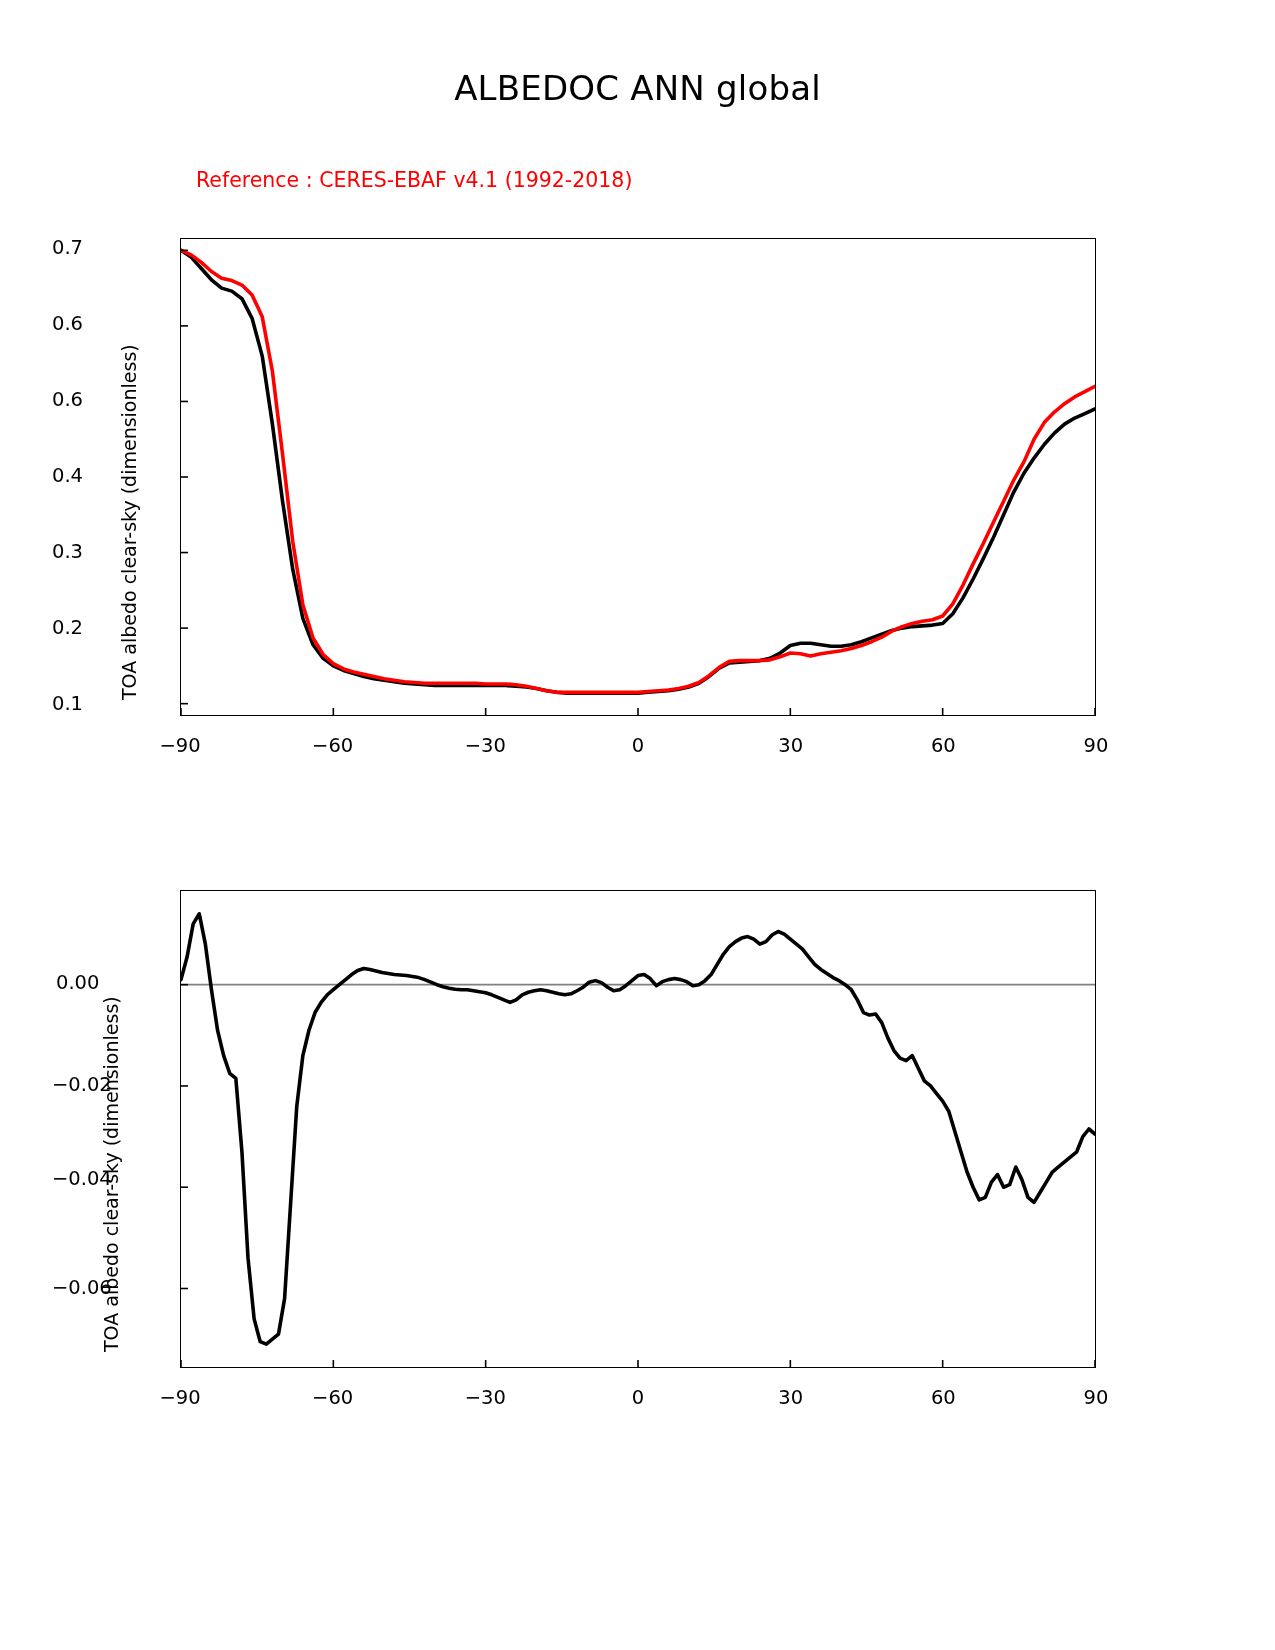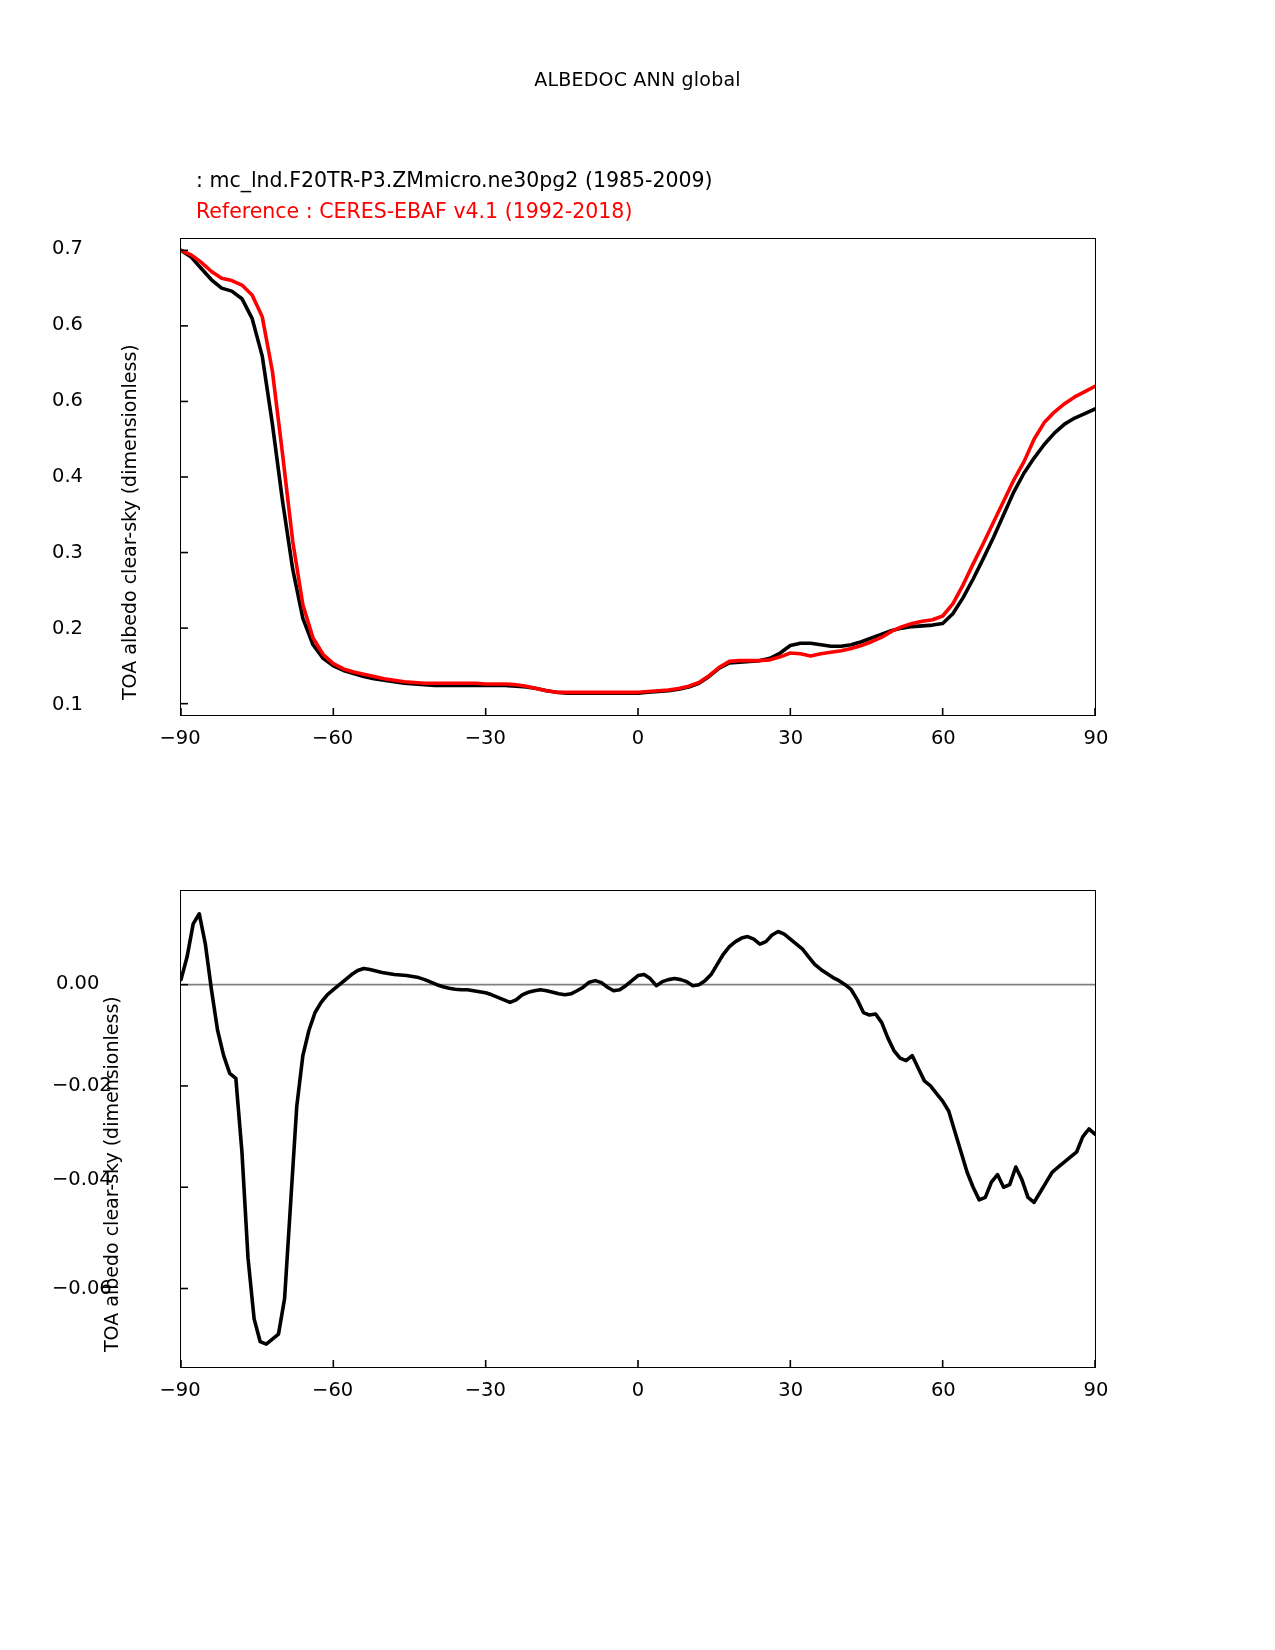--- a/index.html
+++ b/index.html
@@ -20,21 +20,21 @@
     left: 0; top: 0;
     width: 1275px;
     height: 1650px;
   }
   .fig-title {
     position: absolute;
     left: 0;
     top: 68px;
     width: 1275px;
     text-align: center;
-    font-size: 19px;
+    font-size: 34px;
     color: #000;
     letter-spacing: 0.2px;
   }
   .legend-block {
     position: absolute;
     left: 196px;
     top: 165px;
     font-size: 20.5px;
     line-height: 31px;
   }
@@ -84,40 +84,39 @@
     left: 100px;
     top: 1352px;
   }
   .tick-label {
     position: absolute;
     font-size: 19.5px;
     color: #000;
     white-space: nowrap;
   }
   .ytick { text-align: left; }
-  .xtick { text-align: center; }
+  .xtick { text-align: center; margin-top: 8px; }
   .subtitle {
     position: absolute;
     left: 180px;
     width: 916px;
     text-align: center;
     font-size: 21px;
     color: #000;
   }
   #subtitle-bottom { top: 856px; }
 </style>
 </head>
 <body>
 
 <div class="figure">
 
   <div class="fig-title">ALBEDOC ANN global</div>
 
   <div class="legend-block">
-    <div class="legend-model">: mc_lnd.F20TR-P3.ZMmicro.ne30pg2 (1985-2009)</div>
     <div class="legend-ref">Reference : CERES-EBAF v4.1 (1992-2018)</div>
   </div>
 
   <div class="axes" id="axes-top">
     <svg class="plot-svg" id="svg-top" viewBox="0 0 916 478" preserveAspectRatio="none">
         <polyline points="0.00,11.38 10.18,18.21 20.36,29.59 30.53,40.97 40.71,49.32 50.89,52.35 61.07,59.94 71.24,79.67 81.42,117.60 91.60,185.89 101.78,263.28 111.96,331.57 122.13,380.88 132.31,407.44 142.49,421.10 152.67,428.68 162.84,433.23 173.02,436.27 183.20,439.30 193.38,441.58 203.56,443.10 213.73,444.62 223.91,446.13 234.09,446.89 244.27,447.65 254.44,448.41 264.62,448.41 274.80,448.41 284.98,448.41 295.16,448.41 305.33,448.41 315.51,448.41 325.69,448.41 335.87,449.17 346.04,449.93 356.22,451.44 366.40,453.72 376.58,455.24 386.76,456.00 396.93,456.00 407.11,456.00 417.29,456.00 427.47,456.00 437.64,456.00 447.82,456.00 458.00,456.00 468.18,455.24 478.36,454.48 488.53,453.72 498.71,452.20 508.89,449.93 519.07,446.13 529.24,439.30 539.42,430.96 549.60,425.65 559.78,424.89 569.96,424.13 580.13,423.37 590.31,421.10 600.49,415.78 610.67,408.20 620.84,405.92 631.02,405.92 641.20,407.44 651.38,408.96 661.56,408.96 671.73,407.44 681.91,404.40 692.09,400.61 702.27,396.82 712.44,393.02 722.62,390.75 732.80,389.23 742.98,388.47 753.16,387.71 763.33,386.19 773.51,376.33 783.69,360.40 793.87,341.43 804.04,320.94 814.22,299.70 824.40,276.94 834.58,254.17 844.76,235.21 854.93,220.03 865.11,206.37 875.29,194.99 885.47,185.89 895.64,179.82 905.82,175.27 916.00,170.71" fill="none" stroke="#000000" stroke-width="3.6" stroke-linejoin="round" stroke-linecap="round"></polyline>
         <polyline points="0.00,11.38 10.18,15.93 20.36,23.52 30.53,32.63 40.71,39.45 50.89,41.73 61.07,46.28 71.24,56.15 81.42,78.15 91.60,132.78 101.78,216.24 111.96,303.49 122.13,367.23 132.31,400.61 142.49,417.30 152.67,426.41 162.84,431.72 173.02,434.75 183.20,437.03 193.38,439.30 203.56,441.58 213.73,443.10 223.91,444.62 234.09,445.37 244.27,446.13 254.44,446.13 264.62,446.13 274.80,446.13 284.98,446.13 295.16,446.13 305.33,446.89 315.51,446.89 325.69,446.89 335.87,447.65 346.04,449.17 356.22,451.44 366.40,453.72 376.58,455.24 386.76,455.24 396.93,455.24 407.11,455.24 417.29,455.24 427.47,455.24 437.64,455.24 447.82,455.24 458.00,455.24 468.18,454.48 478.36,453.72 488.53,452.96 498.71,451.44 508.89,449.17 519.07,445.37 529.24,438.55 539.42,430.20 549.60,424.13 559.78,423.37 569.96,423.37 580.13,423.37 590.31,422.61 600.49,419.58 610.67,415.78 620.84,416.54 631.02,418.82 641.20,416.54 651.38,415.03 661.56,413.51 671.73,411.23 681.91,408.20 692.09,404.40 702.27,399.85 712.44,393.78 722.62,389.23 732.80,386.19 742.98,383.92 753.16,382.40 763.33,378.61 773.51,366.47 783.69,347.50 793.87,326.25 804.04,305.77 814.22,284.52 824.40,263.28 834.58,242.03 844.76,223.83 854.93,201.06 865.11,184.37 875.29,173.75 885.47,165.40 895.64,158.57 905.82,153.26 916.00,147.95" fill="none" stroke="#ff0000" stroke-width="3.6" stroke-linejoin="round" stroke-linecap="round"></polyline>
         <line x1="0" x2="0" y1="478" y2="471" stroke="#000" stroke-width="1.6"></line>
         <line x1="152.66666666666666" x2="152.66666666666666" y1="478" y2="471" stroke="#000" stroke-width="1.6"></line>
         <line x1="305.3333333333333" x2="305.3333333333333" y1="478" y2="471" stroke="#000" stroke-width="1.6"></line>

